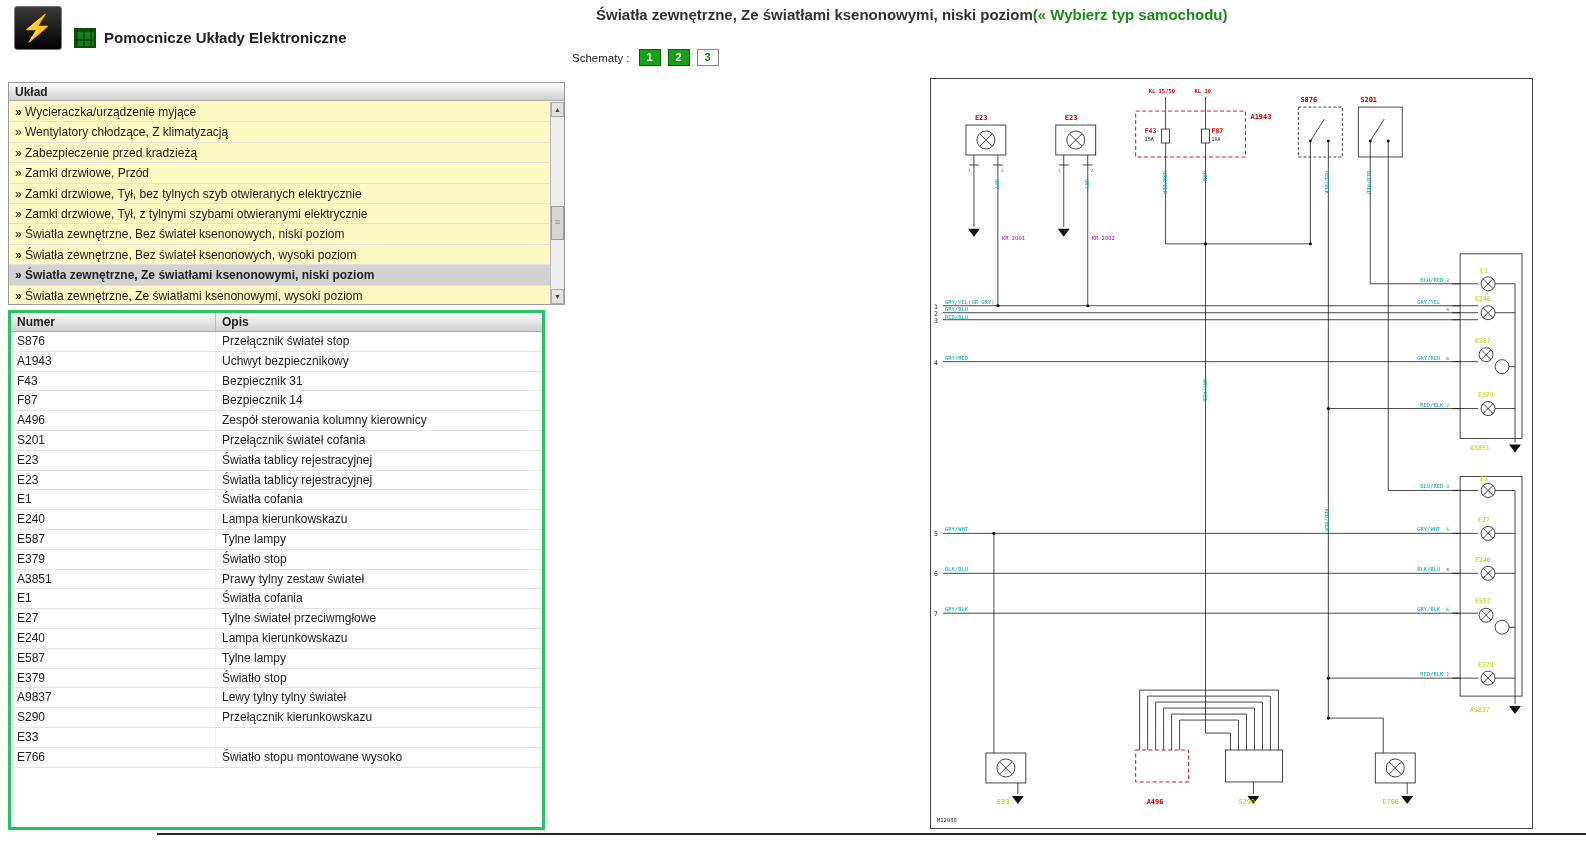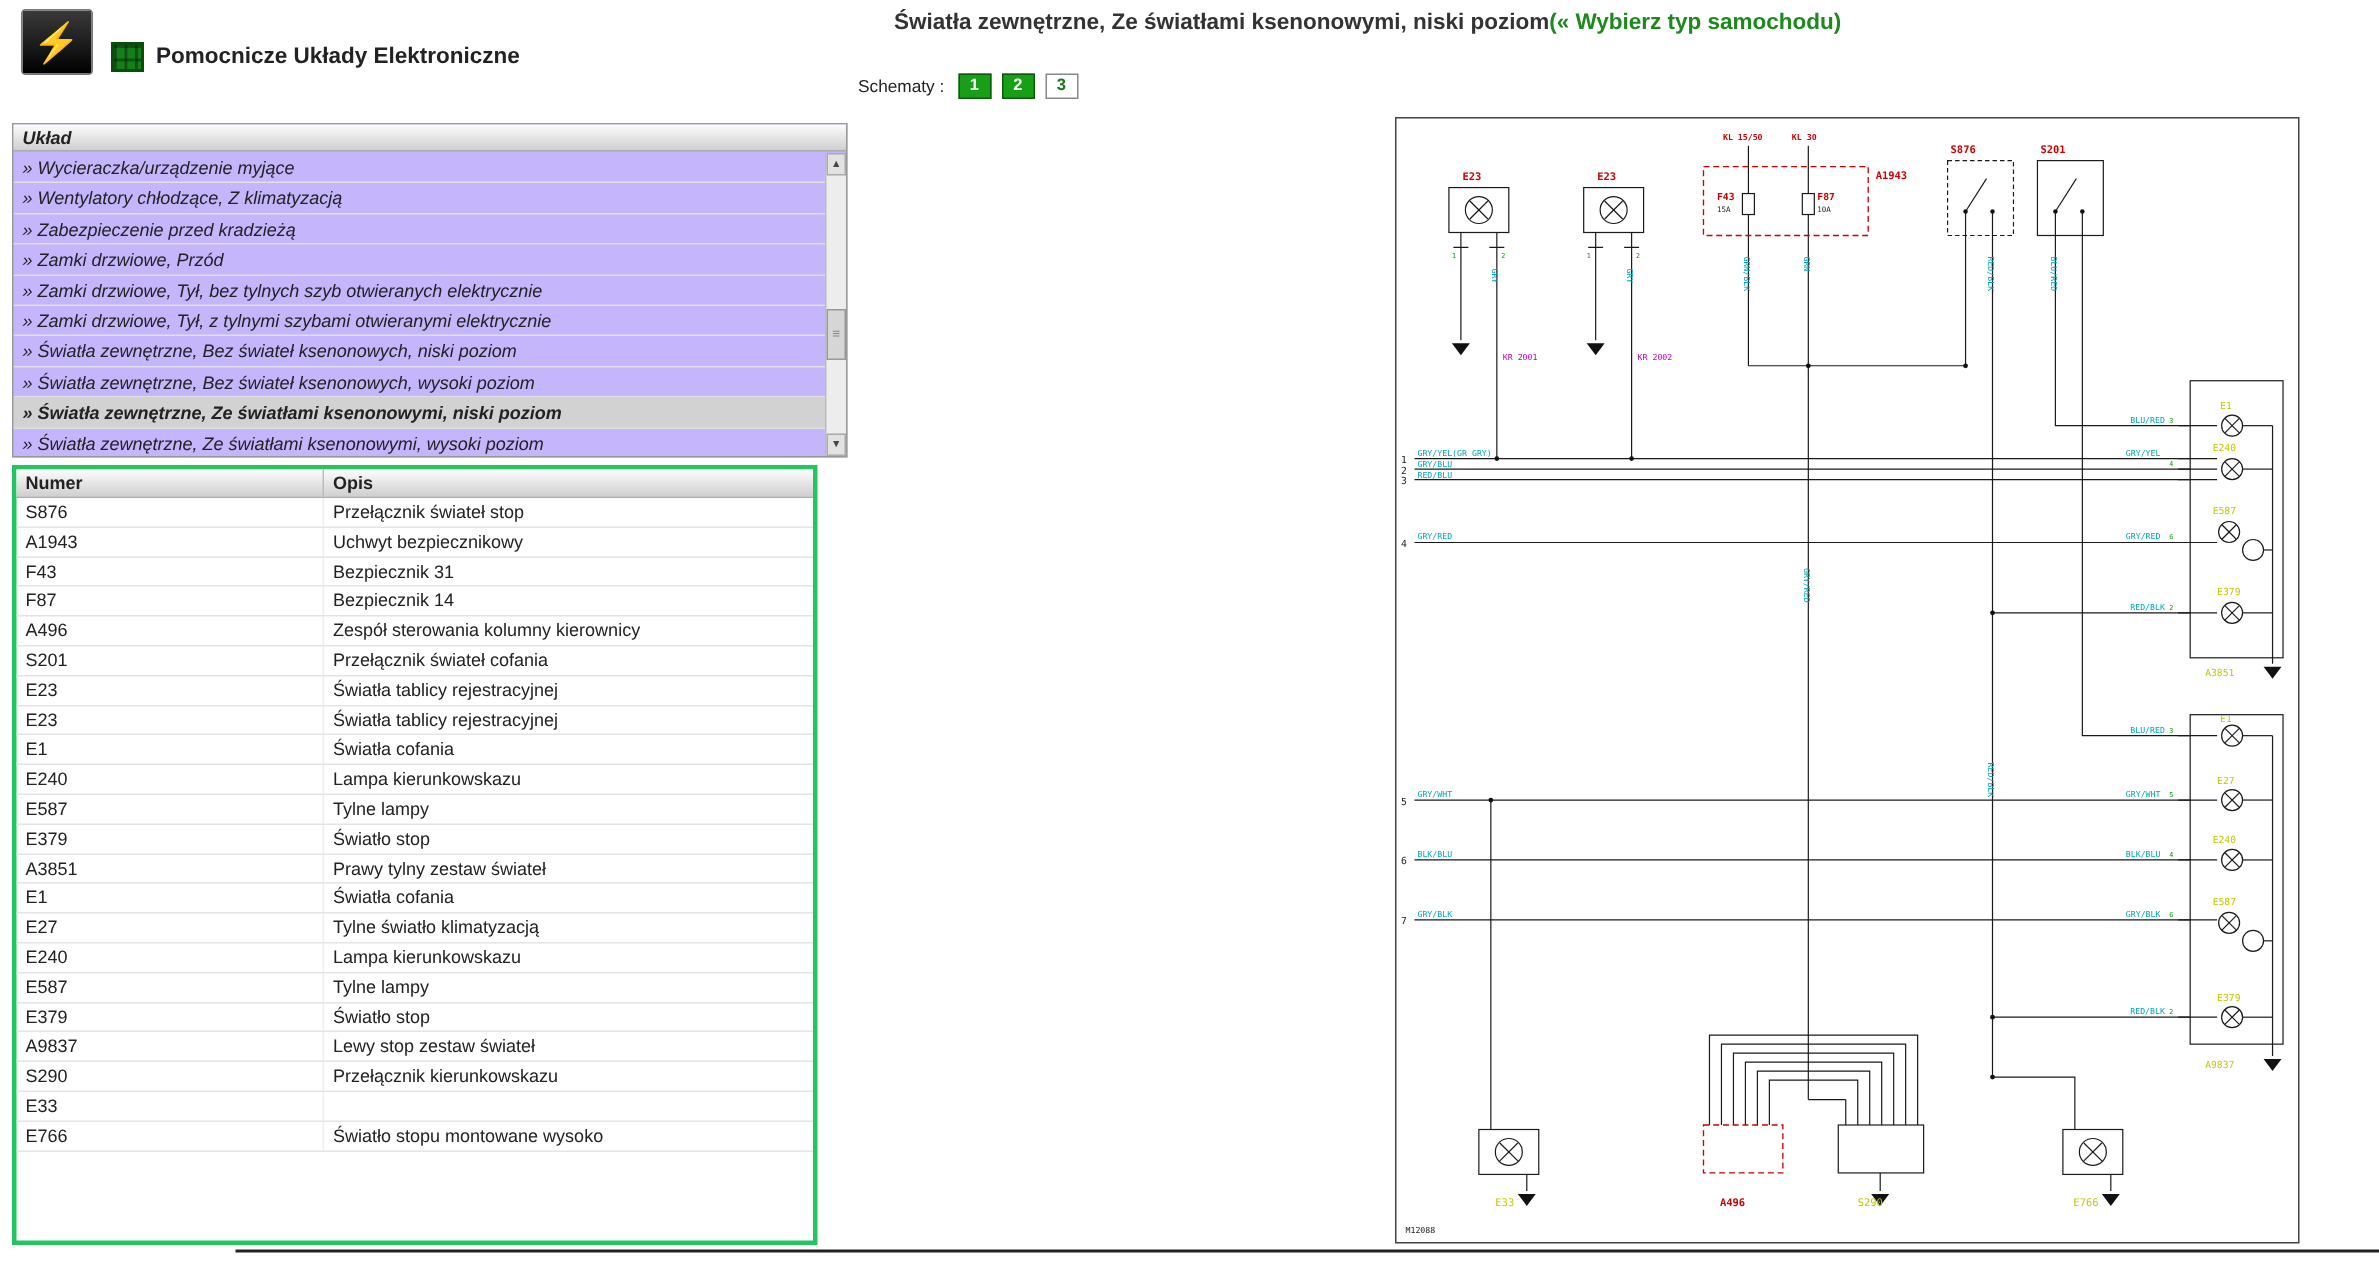--- a/index.html
+++ b/index.html
@@ -27,21 +27,21 @@
   .schematy-label { margin-right:9px; }
   .schem-btn {
     width:22px; height:17px; margin-right:7px; background:#17a017; border:1px solid #0c5c0c;
     color:#fff; font-size:11px; font-weight:bold; text-align:center; line-height:15px; cursor:pointer;
     font-family:"Liberation Sans",sans-serif;
   }
   .schem-btn.selected { background:#fff; color:#137a13; border:1px solid #888; }
   
   .uklad-panel {
     position:absolute; left:8px; top:82px; width:557px; height:223px;
-    border:1px solid #999; background:#c4b5fd;font-style:italic;
+    border:1px solid #999; background:#fef9c3;
   }
   .panel-header {
     height:18px; background:linear-gradient(#fdfdfd,#cfcfcf); border-bottom:1px solid #aaa;
     font-size:12px; font-weight:bold; padding:2px 0 0 6px;
   }
   .uklad-list { position:absolute; top:19px; left:0; right:14px; bottom:0; overflow:hidden; }
   .uklad-row {
     height:20.4px; line-height:19px; border-bottom:1px solid #e0e0e0; font-size:12px;
     padding:1px 0 0 6px; white-space:nowrap; cursor:pointer; overflow:hidden;
   }
@@ -214,41 +214,41 @@
         <div class="tcell desc">Prawy tylny zestaw świateł</div>
       </div>
 
       <div class="trow">
         <div class="tcell num">E1</div>
         <div class="tcell desc">Światła cofania</div>
       </div>
 
       <div class="trow">
         <div class="tcell num">E27</div>
-        <div class="tcell desc">Tylne światło klimatyzacją</div>
+        <div class="tcell desc">Tylne świateł przeciwmgłowe</div>
       </div>
 
       <div class="trow">
         <div class="tcell num">E240</div>
         <div class="tcell desc">Lampa kierunkowskazu</div>
       </div>
 
       <div class="trow">
         <div class="tcell num">E587</div>
         <div class="tcell desc">Tylne lampy</div>
       </div>
 
       <div class="trow">
         <div class="tcell num">E379</div>
         <div class="tcell desc">Światło stop</div>
       </div>
 
       <div class="trow">
         <div class="tcell num">A9837</div>
-        <div class="tcell desc">Lewy stop zestaw świateł</div>
+        <div class="tcell desc">Lewy tylny tylny świateł</div>
       </div>
 
       <div class="trow">
         <div class="tcell num">S290</div>
         <div class="tcell desc">Przełącznik kierunkowskazu</div>
       </div>
 
       <div class="trow">
         <div class="tcell num">E33</div>
       </div>

